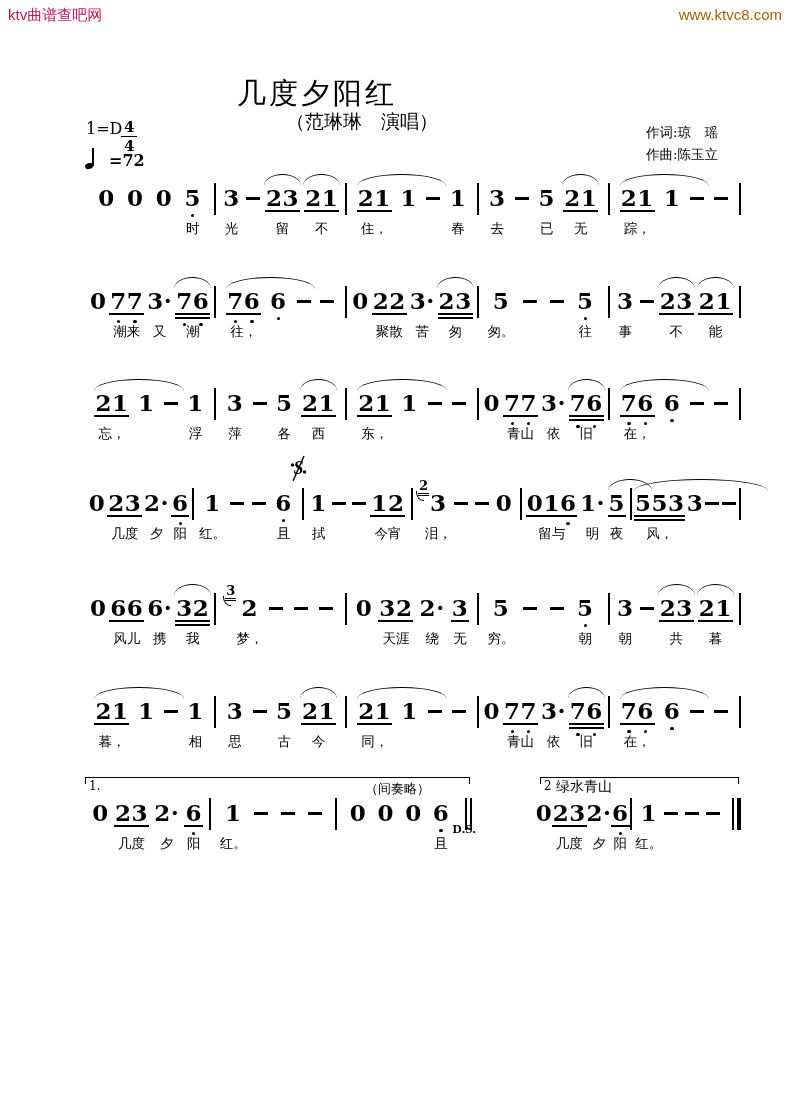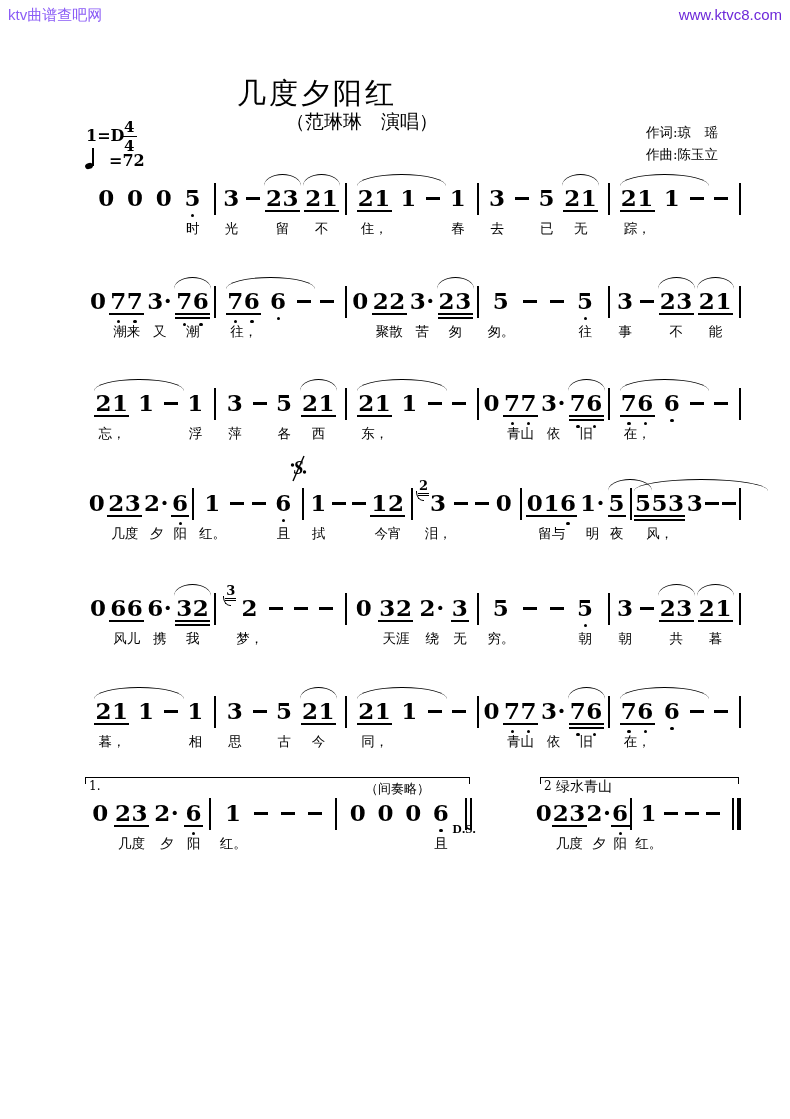--- a/index.html
+++ b/index.html
@@ -9,21 +9,21 @@
   .hdr-left{position:absolute;left:8px;top:6px;font-size:15px;}
   .hdr-right{position:absolute;right:8px;top:6px;font-size:15px;}
   
   .title{position:absolute;left:0;top:74px;width:634px;text-align:center;
          font-family:"DejaVu Serif","Liberation Serif",serif;font-size:29px;letter-spacing:3px;}
   .subtitle{position:absolute;left:0;top:109px;width:790px;text-align:center;
             font-family:"DejaVu Serif","Liberation Serif",serif;font-size:19px;transform:translateX(-33px);}
   .credits{position:absolute;left:646px;top:121px;font-size:13.5px;line-height:22px;
            font-family:"DejaVu Serif","Liberation Serif",serif;}
   
-  .keysig{position:absolute;left:86px;top:126px;font-family:"DejaVu Serif",serif;font-weight:bold;font-size:16px;}
+  .keysig{position:absolute;left:86px;top:119px;font-family:"DejaVu Serif",serif;font-weight:normal;font-size:16px;}
   .meter{position:absolute;left:121px;top:118px;text-align:center;font-family:"DejaVu Serif",serif;font-weight:bold;font-size:15px;}
   .meter .mt{display:block;border-bottom:1.5px solid #000;padding:0 3px;}
   .meter .mb{display:block;}
   .tempo{position:absolute;left:85px;top:148px;display:flex;align-items:flex-end;gap:14px;
          font-family:"DejaVu Serif",serif;font-weight:bold;font-size:16px;}
   .qnote{position:relative;display:inline-block;width:10px;height:22px;}
   .qnote::before{content:"";position:absolute;left:0;bottom:1px;width:8px;height:6px;background:#000;border-radius:50%;transform:rotate(-20deg);}
   .qnote::after{content:"";position:absolute;right:1px;bottom:4px;width:1.8px;height:18px;background:#000;}
   
   .score-line{position:absolute;left:85px;width:656px;display:flex;align-items:flex-start;}
@@ -75,22 +75,22 @@
   
   .footer{position:absolute;left:382px;top:867px;font-size:14px;
           font-family:"DejaVu Serif","Liberation Serif",serif;}
   .logo{position:absolute;right:4px;top:1088px;font-family:"DejaVu Sans Mono",monospace;
         font-weight:bold;font-size:25px;letter-spacing:0.5px;}
 </style>
 </head>
 <body>
 
 <div class="page">
-  <a class="hdr-left" style="color: #8b5cf6;">ktv曲谱查吧网</a>
-  <a class="hdr-right" style="color: #6d28d9;">www.ktvc8.com</a>
+  <a class="hdr-left" style="color: #be185d;">ktv曲谱查吧网</a>
+  <a class="hdr-right" style="color: #a16207;">www.ktvc8.com</a>
 
   <div class="title">几度夕阳红</div>
   <div class="subtitle">（范琳琳　演唱）</div>
 
   <div class="credits">
     <div>作词:琼　瑶</div>
     <div>作曲:陈玉立</div>
   </div>
 
   <div class="keysig">1=D</div>

